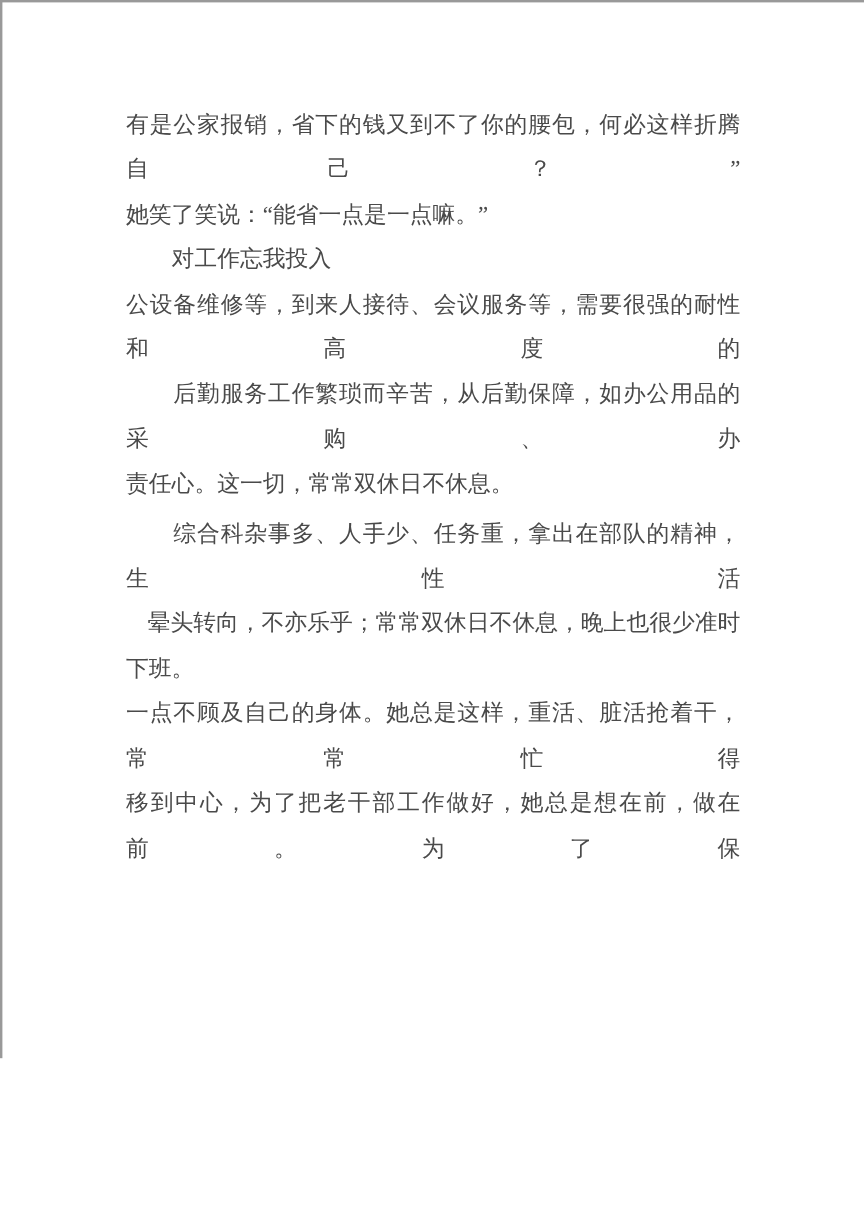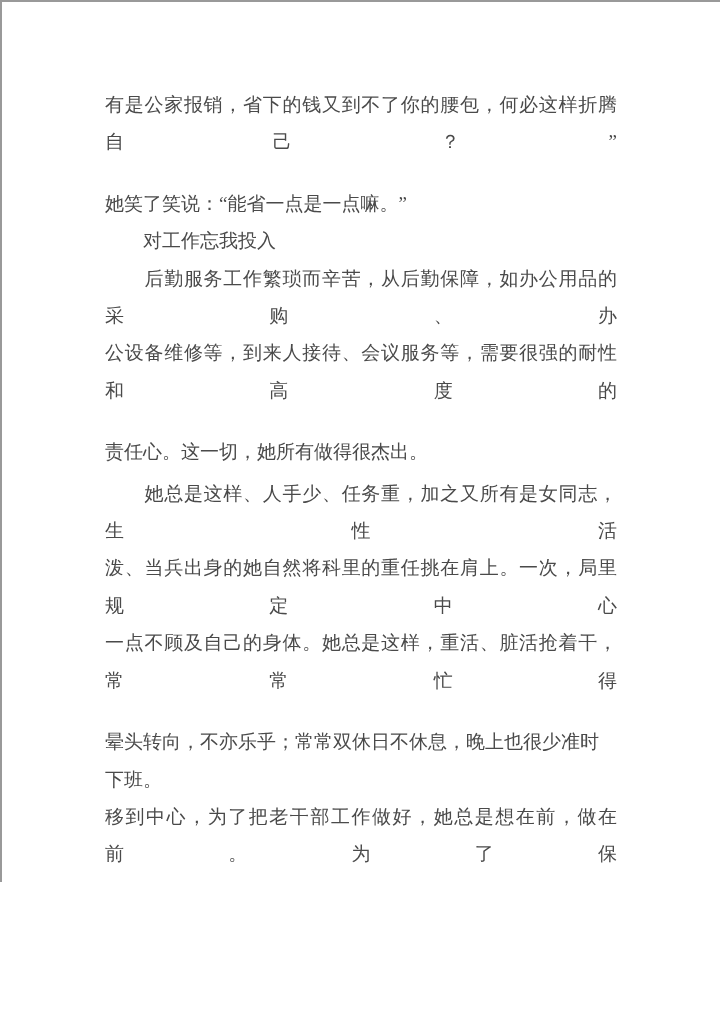--- a/index.html
+++ b/index.html
@@ -29,43 +29,41 @@
     font-weight: 400;
     -webkit-font-smoothing: antialiased;
   }
   .ln {
     white-space: pre-wrap;
     text-align: justify;
     text-align-last: justify;
     text-justify: inter-character;
   }
   .ln.natural {
-    text-align: left;
+    text-align: right;
     text-align-last: left;
-    margin-top: 24px;
   }
   .ln.heading {
     text-align: left;
     text-align-last: left;
   }
   .ln.gap {
     margin-top: 4px;
   }
 </style>
 </head>
 <body>
 
 <div class="page">
   <div class="content">
     <div class="ln">有是公家报销，省下的钱又到不了你的腰包，何必这样折腾自己？”</div>
     <div class="ln natural">她笑了笑说：“能省一点是一点嘛。”</div>
     <div class="ln heading">　　对工作忘我投入</div>
+    <div class="ln">公设备维修等，到来人接待、会议服务等，需要很强的耐性和高度的</div>
     <div class="ln">　　后勤服务工作繁琐而辛苦，从后勤保障，如办公用品的采购、办</div>
-    <div class="ln">公设备维修等，到来人接待、会议服务等，需要很强的耐性和高度的</div>
-    <div class="ln natural">责任心。这一切，她所有做得很杰出。</div>
-    <div class="ln gap">　　她总是这样、人手少、任务重，加之又所有是女同志，生性活</div>
-    <div class="ln">泼、当兵出身的她自然将科里的重任挑在肩上。一次，局里规定中心</div>
+    <div class="ln natural">责任心。这一切，常常双休日不休息。</div>
+    <div class="ln gap">　　综合科杂事多、人手少、任务重，拿出在部队的精神，生性活</div>
+    <div class="ln natural">晕头转向，不亦乐乎；常常双休日不休息，晚上也很少准时下班。</div>
     <div class="ln">一点不顾及自己的身体。她总是这样，重活、脏活抢着干，常常忙得</div>
-    <div class="ln natural">晕头转向，不亦乐乎；常常双休日不休息，晚上也很少准时下班。</div>
     <div class="ln">移到中心，为了把老干部工作做好，她总是想在前，做在前。为了保</div>
 
   </div>
 </div>
 
 </body></html>

